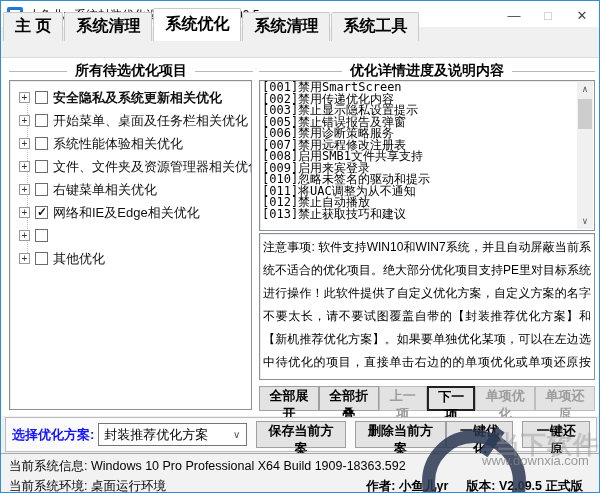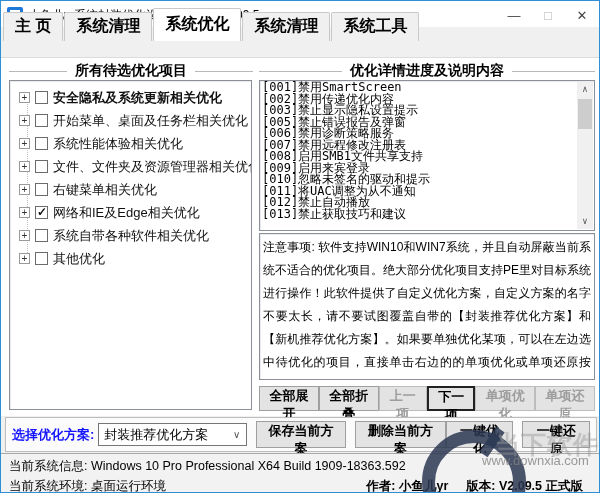--- a/index.html
+++ b/index.html
@@ -165,21 +165,20 @@
         <span class="tree-label">右键菜单相关优化</span>
       </div>
       <div class="tree-row">
         <span class="expand">+</span>
         <span class="cb checked"></span>
         <span class="tree-label">网络和IE及Edge相关优化</span>
       </div>
       <div class="tree-row">
         <span class="expand">+</span>
         <span class="cb"></span>
-        <span class="tree-label">系统自带各种软件相关优化</span>
       </div>
       <div class="tree-row">
         <span class="expand">+</span>
         <span class="cb"></span>
         <span class="tree-label">其他优化</span>
       </div>
     </div>
 
     <div class="optlist sunken">
       <div class="rows">

